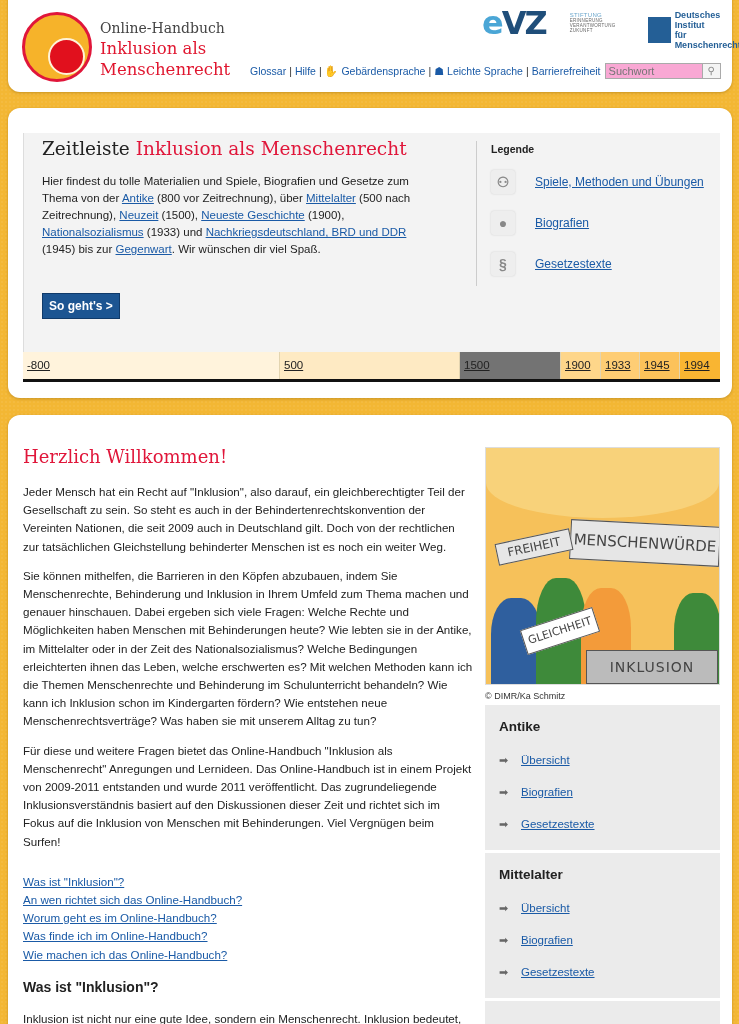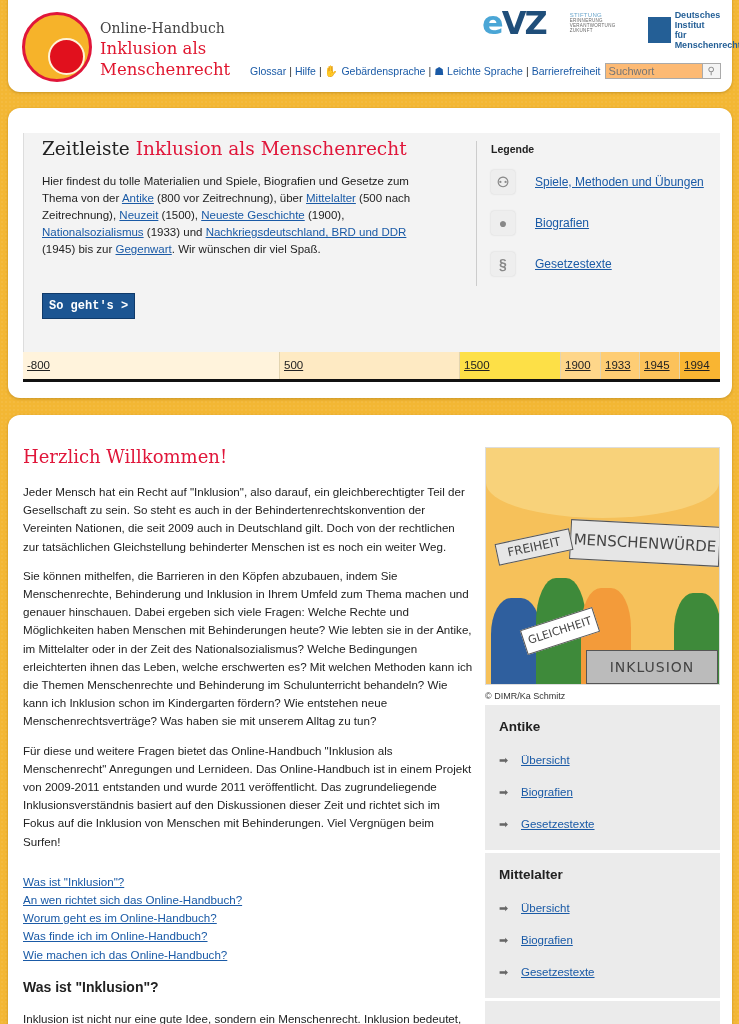--- a/index.html
+++ b/index.html
@@ -30,21 +30,21 @@
       position: absolute; left: 23px; top: 23px; width: 37px; height: 37px;
       border-radius: 50%; background: #e1101d; border: 2px solid #fff3d8;
     }
     .brand-small { position: absolute; left: 92px; top: 32px; font-family: "DejaVu Serif", serif; font-size: 14px; color: #444; }
     .brand-big { position: absolute; left: 92px; top: 50px; font-family: "DejaVu Serif", serif; font-size: 16.5px; color: #e0162f; line-height: 21px; }
     .topnav { position: absolute; left: 242px; top: 75px; font-size: 10.5px; color: #1a5aa6; white-space: nowrap; display: flex; align-items: center; }
     .topnav .sep { color: #333; margin: 0 3px; }
     .topnav .ico { display: inline-block; font-size: 11px; color: #1a5aa6; margin-right: 3px; }
     .search-box { display: flex; margin-left: 4px; }
     .search-box input {
-      width: 98px; height: 16px; border: 1px solid #aaa; background: #fdba74;
+      width: 98px; height: 16px; border: 1px solid #aaa; background: #f9a8d4;
       font-size: 11px; padding: 0 3px; color: #555; font-family: "Liberation Sans", sans-serif;
     }
     .search-box .btn {
       width: 18px; height: 16px; border: 1px solid #aaa; border-left: none; background: #f4f4f4;
       font-size: 10px; color: #888; text-align: center; line-height: 14px;
     }
     .evz { position: absolute; left: 474px; top: 20px; display: flex; align-items: center; gap: 20px; }
     .evz-word { font-family: "DejaVu Sans", sans-serif; font-weight: bold; font-size: 32px; letter-spacing: -2px; color: #1f4e7a; line-height: 30px; }
     .evz-word .e { color: #4aa6d6; }
     .evz-sub { font-size: 4.5px; line-height: 5px; color: #666; margin-left: 4px; letter-spacing: 0.3px; }
@@ -54,21 +54,21 @@
     .dimr-txt { font-size: 9px; font-weight: bold; color: #245f96; margin-left: 4px; line-height: 10px; }
 
     
     #timeline { left: 8px; top: 108px; width: 724px; height: 290px; }
     .tl-inner { position: absolute; left: 15px; top: 25px; width: 697px; height: 222px; background: #f3f3f3; border-left: 1px solid #ddd; }
     .tl-title { position: absolute; left: 18px; top: 5px; font-family: "DejaVu Serif", serif; font-size: 18.5px; color: #222; white-space: nowrap; }
     .tl-title .red { color: #e0163a; text-align: right; }
     .tl-text { position: absolute; left: 18px; top: 40px; width: 372px; font-size: 11.5px; line-height: 17px; color: #222; }
     .tl-btn {
       position: absolute; left: 18px; top: 160px; background: #1c5592; color: #fff;
-      font-family: Liberation Mono, monospace; font-weight: bold; font-size: 12px;
+      font-family: Liberation Sans, sans-serif; font-weight: bold; font-size: 12px;
       padding: 5px 6px; border: 1px solid #0f3a6a;
     }
     .legend { position: absolute; left: 452px; top: 8px; width: 230px; height: 145px; border-left: 1px solid #ccc; padding-left: 14px; }
     .legend-title { font-weight: bold; font-size: 10.5px; margin-top: 2px; margin-bottom: 6px; }
     .legend-row { display: flex; align-items: center; height: 41px; }
     .legend-ico { width: 24px; height: 24px; background: #eee; border-radius: 3px; display: flex; align-items: center; justify-content: center; color: #888; font-size: 14px; font-weight: bold; box-shadow: 0 0 2px #ccc; }
     .legend-row a { margin-left: 20px; font-size: 12px; }
     .tl-bar { position: absolute; left: 15px; top: 244px; width: 697px; height: 30px; display: flex; border-bottom: 3px solid #111; }
     .tl-seg { height: 27px; border-right: 1px solid #e3d4b0; padding-left: 4px; line-height: 27px; font-size: 11.5px; }
     .tl-seg a { color: #222; }
@@ -161,21 +161,21 @@
       <div class="legend-row">
         <div class="legend-ico">§</div>
         <a href="#">Gesetzestexte</a>
       </div>
     </div>
   </div>
 
   <div class="tl-bar">
     <div class="tl-seg" style="width:257px;background:#fff3dc"><a href="#">-800</a></div>
     <div class="tl-seg" style="width:180px;background:#feeac3"><a href="#">500</a></div>
-    <div class="tl-seg" style="width:101px;background:#fde047"><a href="#">1500</a></div>
+    <div class="tl-seg" style="width:101px;background:#737373"><a href="#">1500</a></div>
     <div class="tl-seg" style="width:40px;background:#fed68a"><a href="#">1900</a></div>
     <div class="tl-seg" style="width:39px;background:#fecd74"><a href="#">1933</a></div>
     <div class="tl-seg" style="width:40px;background:#fcc25a"><a href="#">1945</a></div>
     <div class="tl-seg" style="width:40px;background:#f9b532;border-right:none"><a href="#">1994</a></div>
   </div>
 </div>
 
 <div id="main" class="panel">
   <div class="welcome">Herzlich Willkommen!</div>
   <div class="content">

